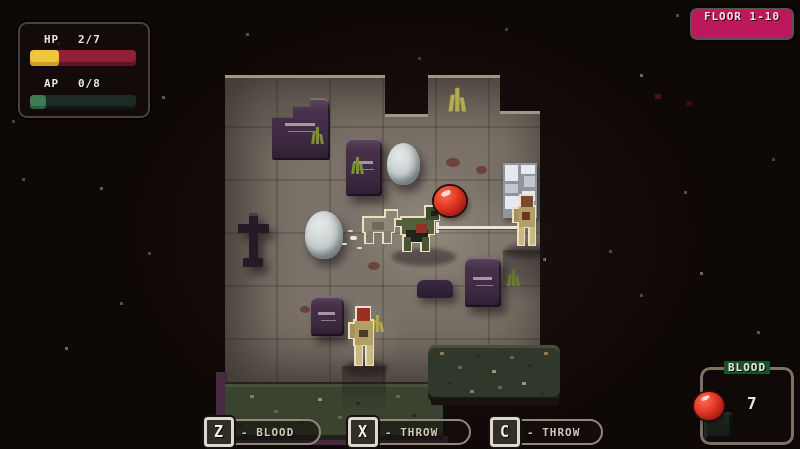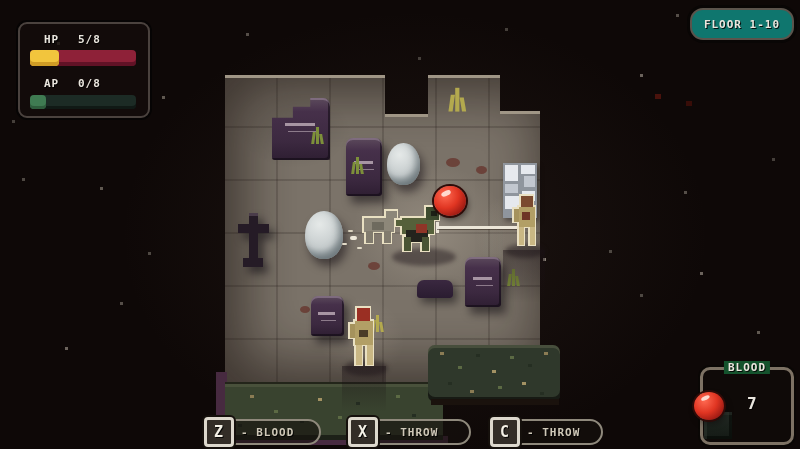--- a/index.html
+++ b/index.html
@@ -143,23 +143,23 @@
   .stats-panel{left:18px;top:22px;width:128px;height:92px;background:rgba(20,12,11,0.82);
     border:2px solid #4a423e;border-radius:9px;box-shadow:0 0 0 2px rgba(5,3,3,0.85);}
   .stat-label{position:absolute;font-size:11px;}
   .bar{position:absolute;left:10px;width:106px;border-radius:4px;}
   .bar-hp{top:26px;height:16px;background:#8e2138;box-shadow:inset 0 -4px 0 rgba(60,8,24,0.55);}
   .bar-ap{top:71px;height:14px;background:#1c2b25;box-shadow:inset 0 -3px 0 rgba(8,14,11,0.6);}
   .fill{position:absolute;left:0;top:0;height:100%;border-radius:4px;}
   .fill-hp{width:27%;background:#f2c53d;box-shadow:inset 0 -4px 0 #cf9c25;}
   .fill-ap{width:15%;background:#3f7b52;box-shadow:inset 0 -3px 0 #2e5c3c;}
 
-  .floor-badge{left:690px;top:8px;width:100px;height:28px;background:#0f766e;
-    border:2px solid #5b544c;border-radius:13px;box-shadow:0 0 0 3px #090605;
-    display:flex;align-items:center;justify-content:center;font-size:11px;}
+  .floor-badge{left:690px;top:8px;width:100px;height:28px;background:#be185d;
+    border:2px solid #5b544c;border-radius:7px;box-shadow:0 0 0 3px #090605;
+    display:flex;justify-content:center;font-size:11px;}
 
   .blood-panel{left:700px;top:367px;width:88px;height:72px;background:rgba(16,10,9,0.88);
     border:3px solid #7d7264;border-radius:10px;box-shadow:0 0 0 2px #0a0705;}
   .blood-title{position:absolute;top:-9px;left:50%;transform:translateX(-50%);
     background:#14532d;padding:0 4px;font-size:11px;white-space:nowrap;}
   .pedestal{position:absolute;left:1px;top:42px;width:28px;height:27px;
     background:linear-gradient(180deg,#232a24,#141a15);
     box-shadow:inset 3px 3px 0 rgba(60,70,60,0.35), inset -3px -3px 0 rgba(5,8,5,0.6);}
   .blood-orb{position:absolute;left:-9px;top:22px;width:30px;height:28px;}
   .blood-count{position:absolute;left:44px;top:24px;font-size:16px;}
@@ -300,21 +300,21 @@
     <div style="left:8px;top:0;width:13px;height:13px;background:#9a2f23;"></div>
     <div class="z-body" style="left:6px;top:13px;width:18px;height:24px;"></div>
     <div class="z-chest" style="left:10px;top:22px;width:9px;height:7px;background:#4a3c28;"></div>
     <div class="z-arm" style="left:1px;top:16px;width:5px;height:14px;"></div>
     <div class="z-leg" style="left:7px;top:37px;width:6px;height:20px;"></div>
     <div class="z-leg" style="left:18px;top:37px;width:6px;height:20px;"></div>
   </div>
 
   <div class="abs stats-panel">
     <span class="stat-label pixel-text" style="left:24px;top:9px;">HP</span>
-    <span class="stat-label pixel-text" style="left:58px;top:9px;">5/8</span>
+    <span class="stat-label pixel-text" style="left:58px;top:9px;">2/7</span>
     <div class="bar bar-hp">
       <div class="fill fill-hp"></div>
     </div>
     <span class="stat-label pixel-text" style="left:24px;top:53px;">AP</span>
     <span class="stat-label pixel-text" style="left:58px;top:53px;">0/8</span>
     <div class="bar bar-ap">
       <div class="fill fill-ap"></div>
     </div>
   </div>
 

